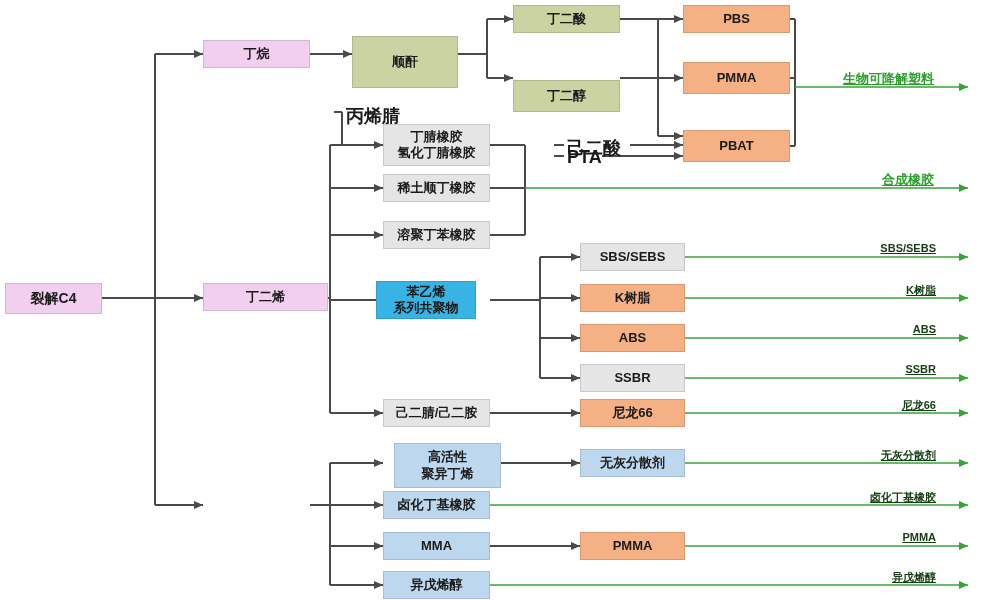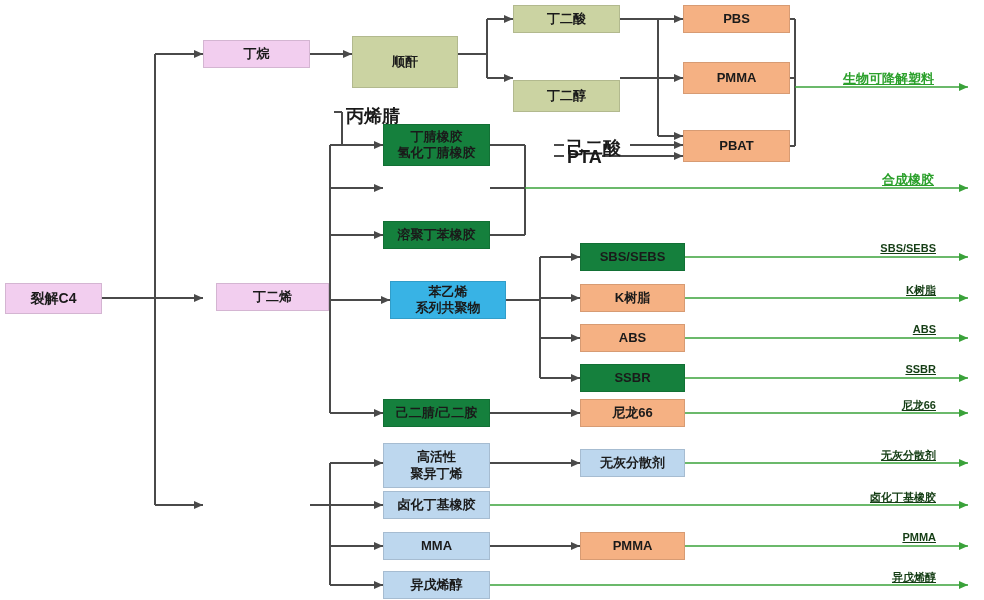--- a/index.html
+++ b/index.html
@@ -8,21 +8,21 @@
   .stage { position:relative; width:984px; height:600px; background:#ffffff; overflow:hidden; }
   svg.connectors { position:absolute; left:0; top:0; }
   .node {
     position:absolute; display:flex; align-items:center; justify-content:center;
     text-align:center; font-weight:bold; font-size:13px; color:#1a1a1a;
     white-space:pre-line; line-height:1.25; border:1px solid rgba(0,0,0,0.12);
   }
   .pink   { background:#F2CEEF; }
   .olive  { background:#CBD3A2; }
   .orange { background:#F5B183; }
-  .yellow { background:#15803d; }
+  .yellow { background:#e5e5e5; }
   .cyan   { background:#38B3E5; }
   .lblue  { background:#BDD7EE; }
   .big-node { font-size:14px; }
   .flabel { position:absolute; font-weight:bold; font-size:18px; color:#1a1a1a; white-space:nowrap; }
   .out { position:absolute; right:48px; font-weight:bold; font-size:11px; color:#143d14; text-align:right; white-space:nowrap;text-decoration:underline; }
   .out.big { font-size:13px; color:#2BA02B; right:50px; }
 </style>
 </head>
 <body>
 
@@ -90,45 +90,46 @@
       <line x1="685" y1="413" x2="968" y2="413" marker-end="url(#mGreen)"></line>
       <line x1="685" y1="463" x2="968" y2="463" marker-end="url(#mGreen)"></line>
       <line x1="490" y1="505" x2="968" y2="505" marker-end="url(#mGreen)"></line>
       <line x1="685" y1="546" x2="968" y2="546" marker-end="url(#mGreen)"></line>
       <line x1="490" y1="585" x2="968" y2="585" marker-end="url(#mGreen)"></line>
     </g>
   </svg>
 
   <div class="node pink big-node" style="left:5px;top:283px;width:97px;height:31px">裂解C4</div>
   <div class="node pink" style="left:203px;top:40px;width:107px;height:28px">丁烷</div>
-  <div class="node pink" style="left:216px;top:283px;width:113px;height:28px">丁二烯</div>
+  <div class="node pink" style="left:203px;top:283px;width:125px;height:28px">丁二烯</div>
 
   <div class="node olive" style="left:352px;top:36px;width:106px;height:52px">顺酐</div>
   <div class="node olive" style="left:513px;top:5px;width:107px;height:28px">丁二酸</div>
   <div class="node olive" style="left:513px;top:80px;width:107px;height:32px">丁二醇</div>
   <div class="node orange" style="left:683px;top:5px;width:107px;height:28px">PBS</div>
   <div class="node orange" style="left:683px;top:62px;width:107px;height:32px">PMMA</div>
   <div class="node orange" style="left:683px;top:130px;width:107px;height:32px">PBAT</div>
   <div class="flabel" style="left:567px;top:136px">己二酸</div>
   <div class="flabel" style="left:567px;top:147px">PTA</div>
 
   <div class="flabel" style="left:346px;top:104px">丙烯腈</div>
   <div class="node yellow" style="left:383px;top:124px;width:107px;height:42px">丁腈橡胶
 氢化丁腈橡胶</div>
+  <div class="node yellow" style="left:383px;top:174px;width:107px;height:28px">稀土顺丁橡胶</div>
   <div class="node yellow" style="left:383px;top:221px;width:107px;height:28px">溶聚丁苯橡胶</div>
-  <div class="node cyan" style="left:390px;top:281px;width:116px;height:38px">苯乙烯
+  <div class="node cyan" style="left:376px;top:281px;width:100px;height:38px">苯乙烯
 系列共聚物</div>
   <div class="node yellow" style="left:580px;top:243px;width:105px;height:28px">SBS/SEBS</div>
   <div class="node orange" style="left:580px;top:284px;width:105px;height:28px">K树脂</div>
   <div class="node orange" style="left:580px;top:324px;width:105px;height:28px">ABS</div>
   <div class="node yellow" style="left:580px;top:364px;width:105px;height:28px">SSBR</div>
   <div class="node yellow" style="left:383px;top:399px;width:107px;height:28px">己二腈/己二胺</div>
   <div class="node orange" style="left:580px;top:399px;width:105px;height:28px">尼龙66</div>
 
-  <div class="node lblue" style="left:383px;top:443px;width:107px;height:45px">高活性
+  <div class="node lblue" style="left:394px;top:443px;width:107px;height:45px">高活性
 聚异丁烯</div>
   <div class="node lblue" style="left:580px;top:449px;width:105px;height:28px">无灰分散剂</div>
   <div class="node lblue" style="left:383px;top:491px;width:107px;height:28px">卤化丁基橡胶</div>
   <div class="node lblue" style="left:383px;top:532px;width:107px;height:28px">MMA</div>
   <div class="node orange" style="left:580px;top:532px;width:105px;height:28px">PMMA</div>
   <div class="node lblue" style="left:383px;top:571px;width:107px;height:28px">异戊烯醇</div>
 
   <div class="out big" style="top:70px">生物可降解塑料</div>
   <div class="out big" style="top:171px">合成橡胶</div>
   <div class="out" style="top:242px">SBS/SEBS</div>

